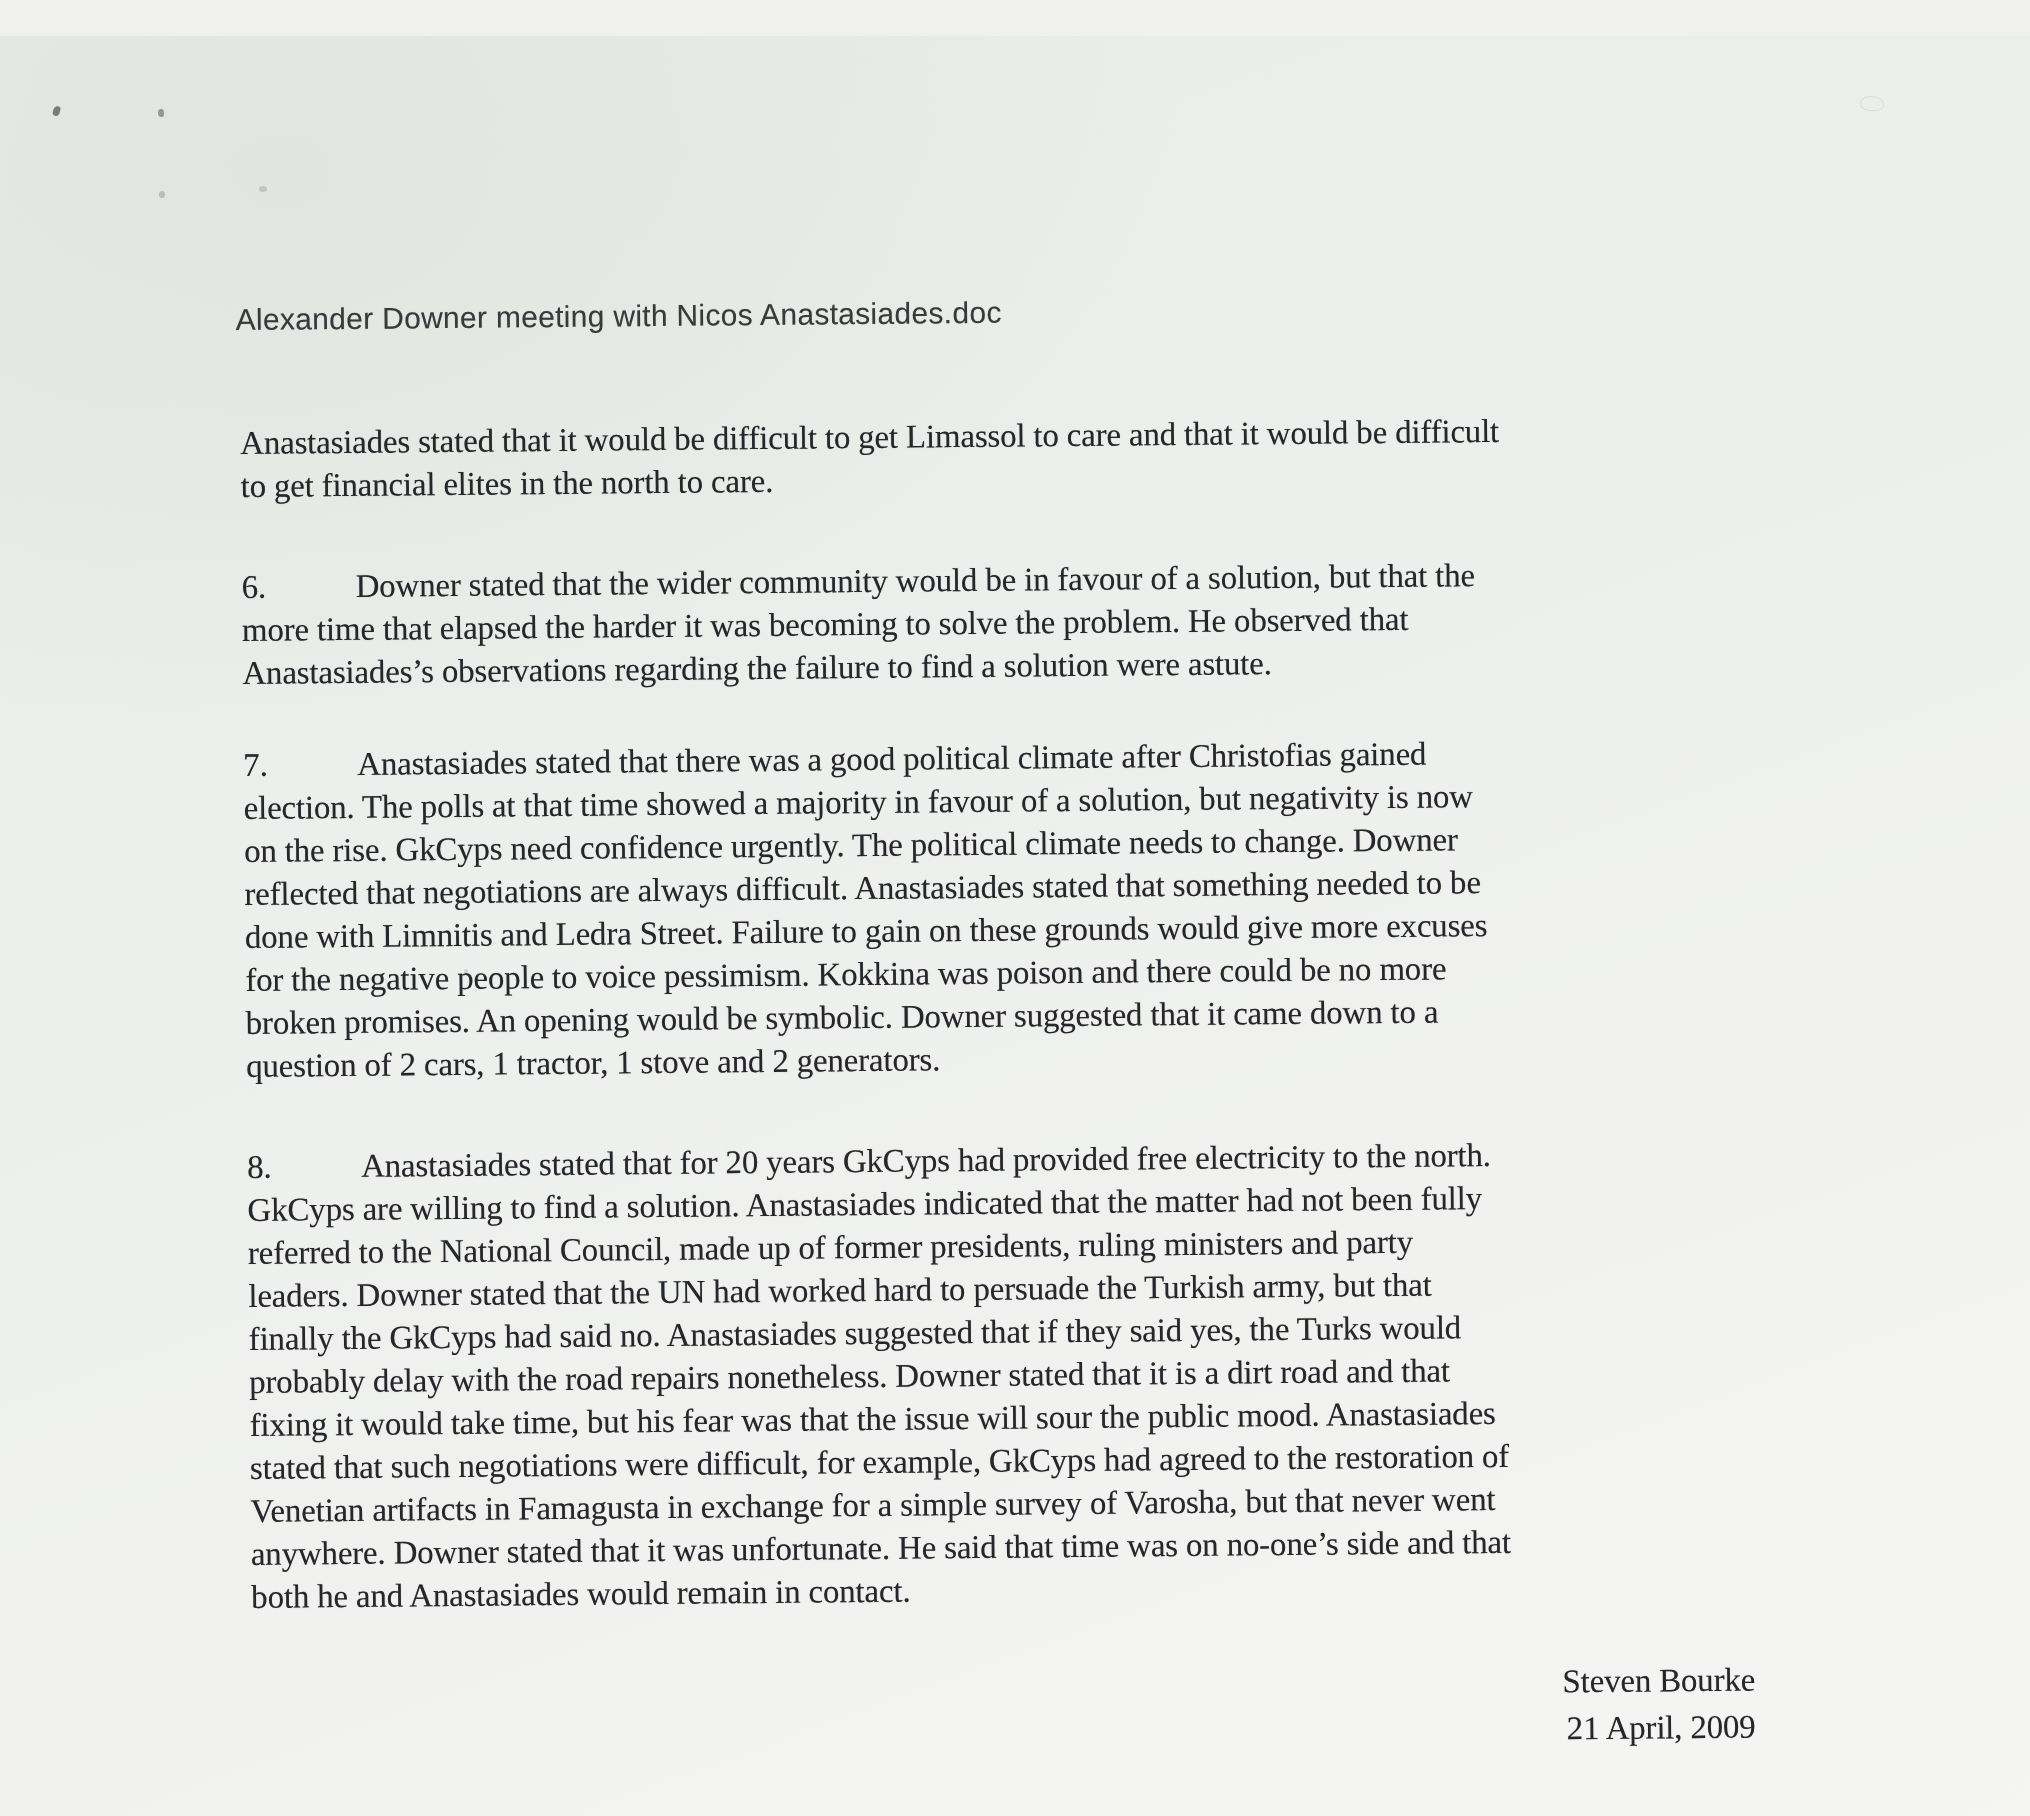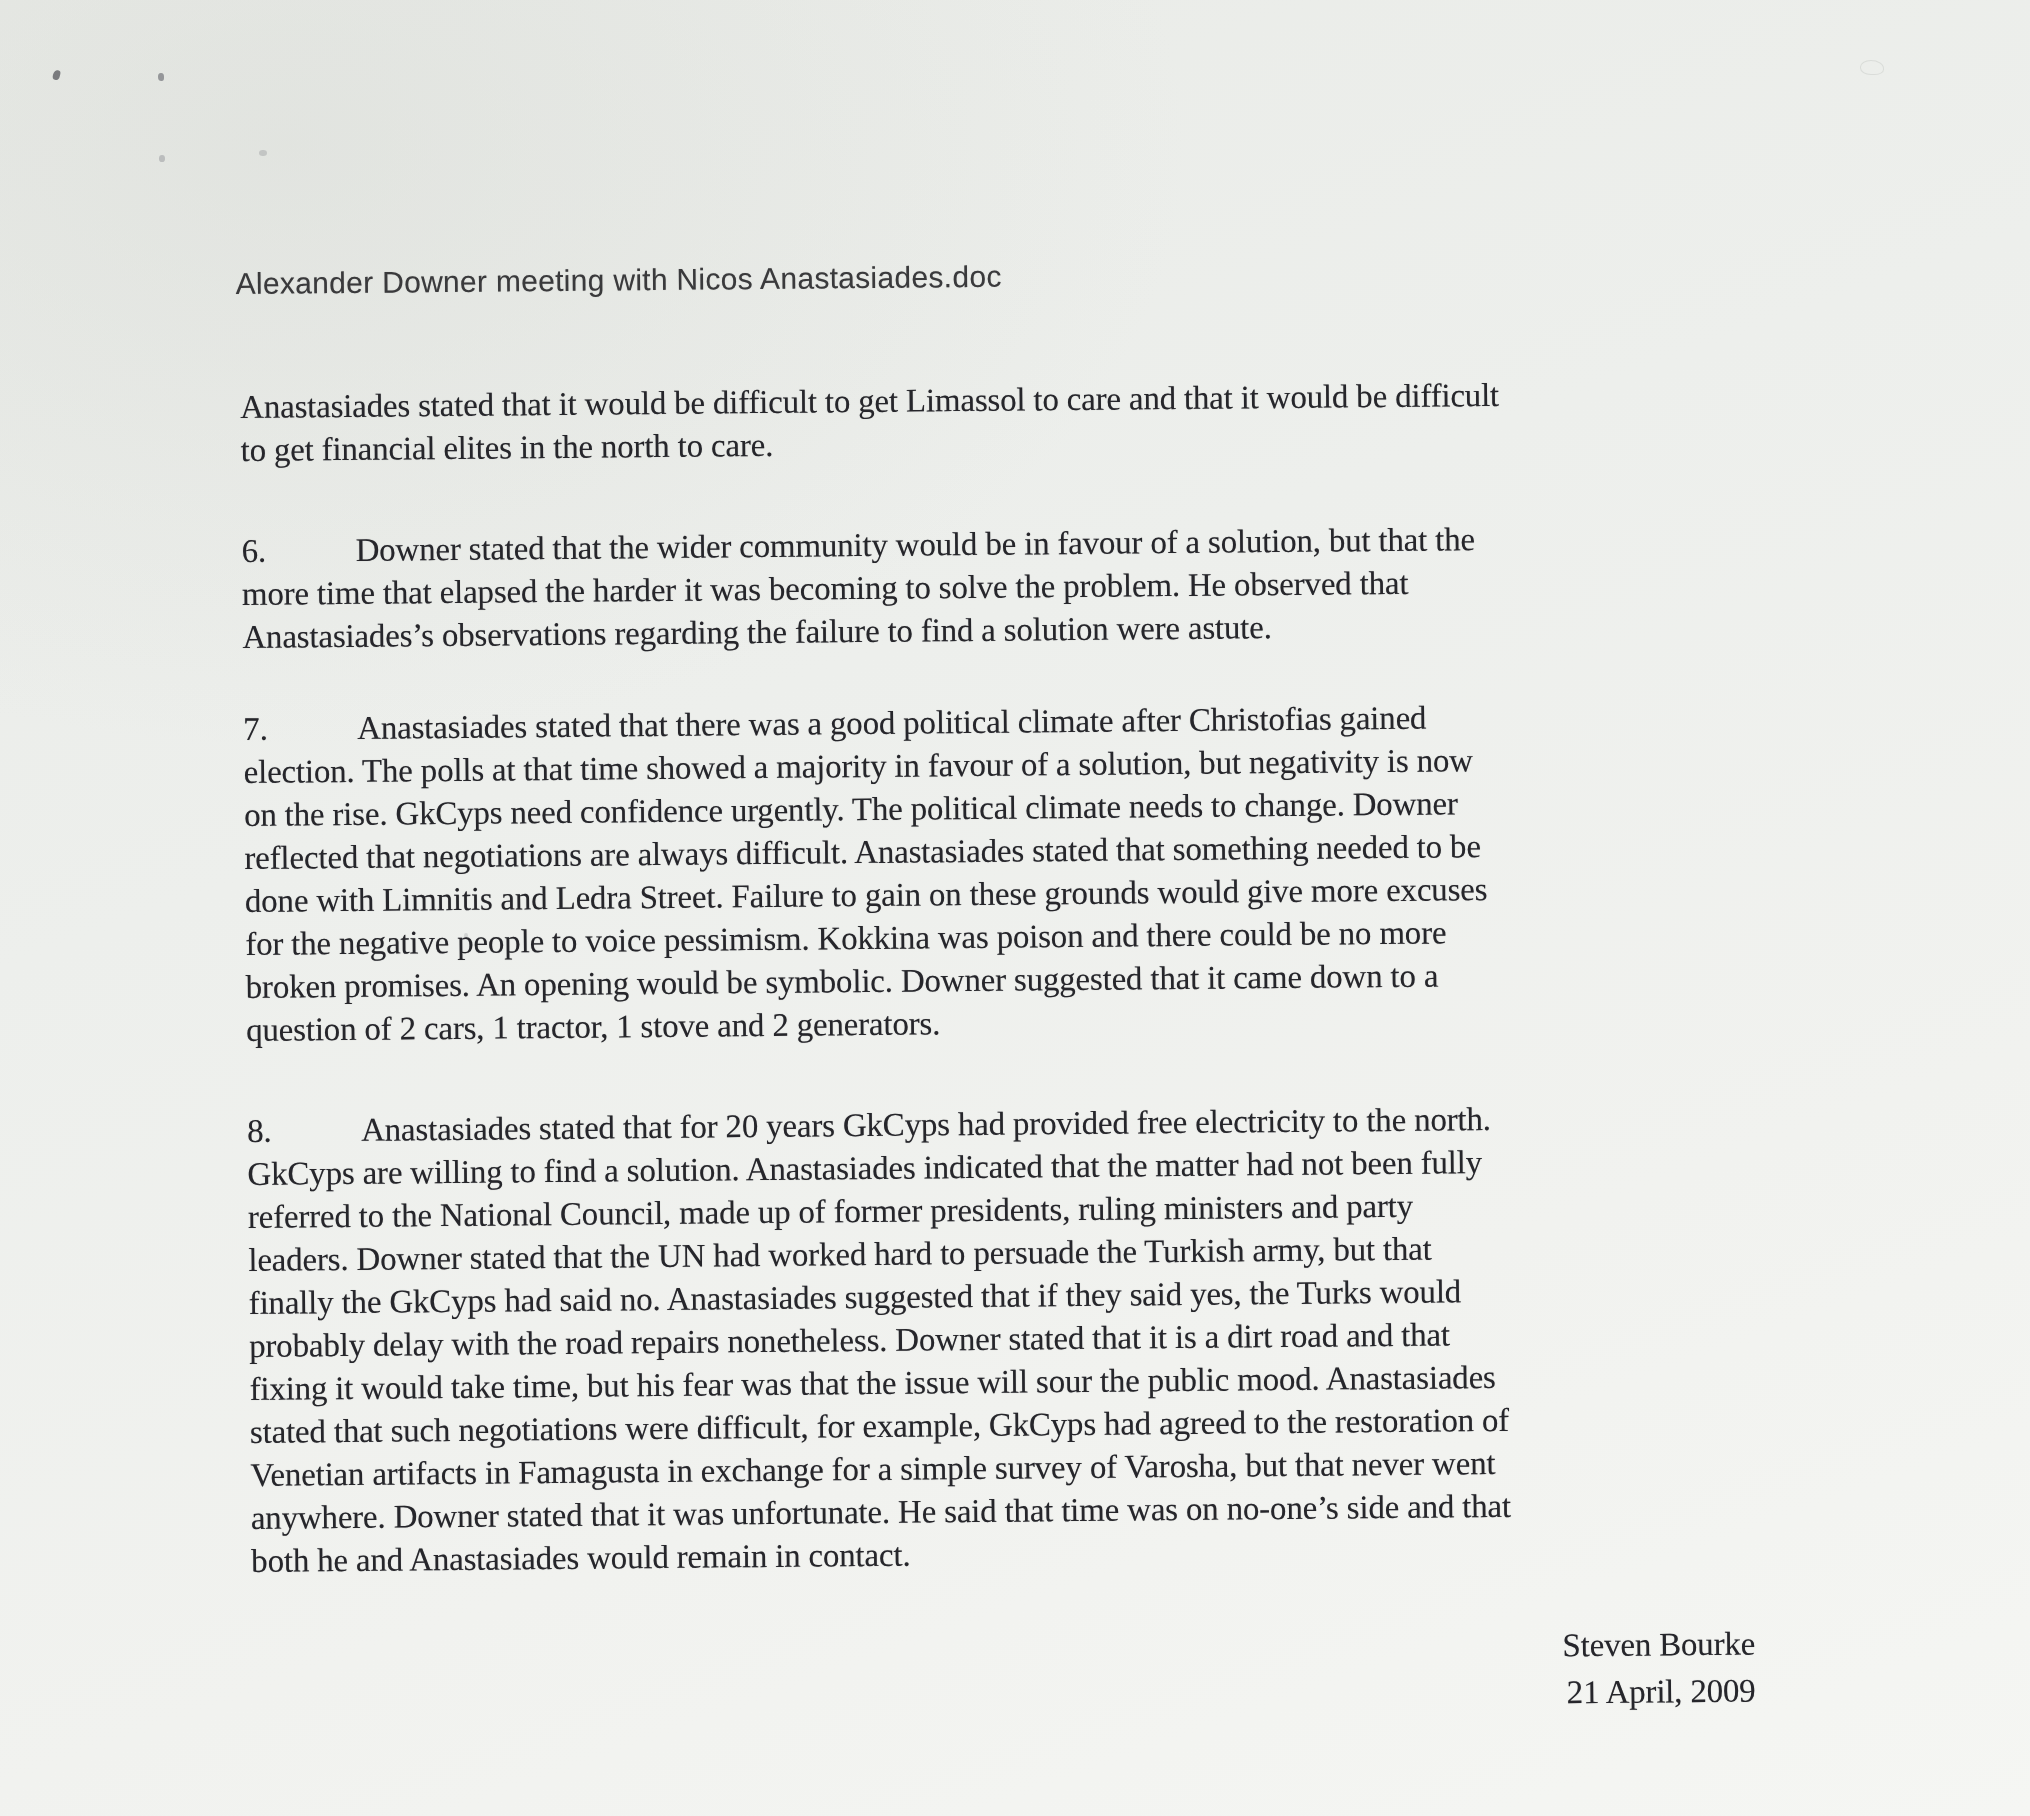--- a/index.html
+++ b/index.html
@@ -7,20 +7,21 @@
     width:2030px;height:1817px;position:relative;overflow:hidden;
     font-family:"Liberation Serif", serif;
     background:#f0f1ee;
   }
   
   .paper{
     position:absolute;inset:0;
     background:
       radial-gradient(ellipse 1503px 1002px at 14% 8%, rgba(215,218,213,.45), rgba(215,218,213,0) 60%),
       linear-gradient(160deg,#e9ebe7 0%, #edefec 38%, #f1f2ef 70%, #f5f6f3 100%);
+    margin-top: 36px;
   }
   .content{
     position:absolute;left:240px;top:0;width:1503px;height:1817px;
     transform:rotate(-0.55deg);
     transform-origin:0 392px;
     color:#26262b;
   }
   .doc-title{
     position:absolute;left:-3.3px;top:267px;
     font-family:"Liberation Sans", sans-serif;

